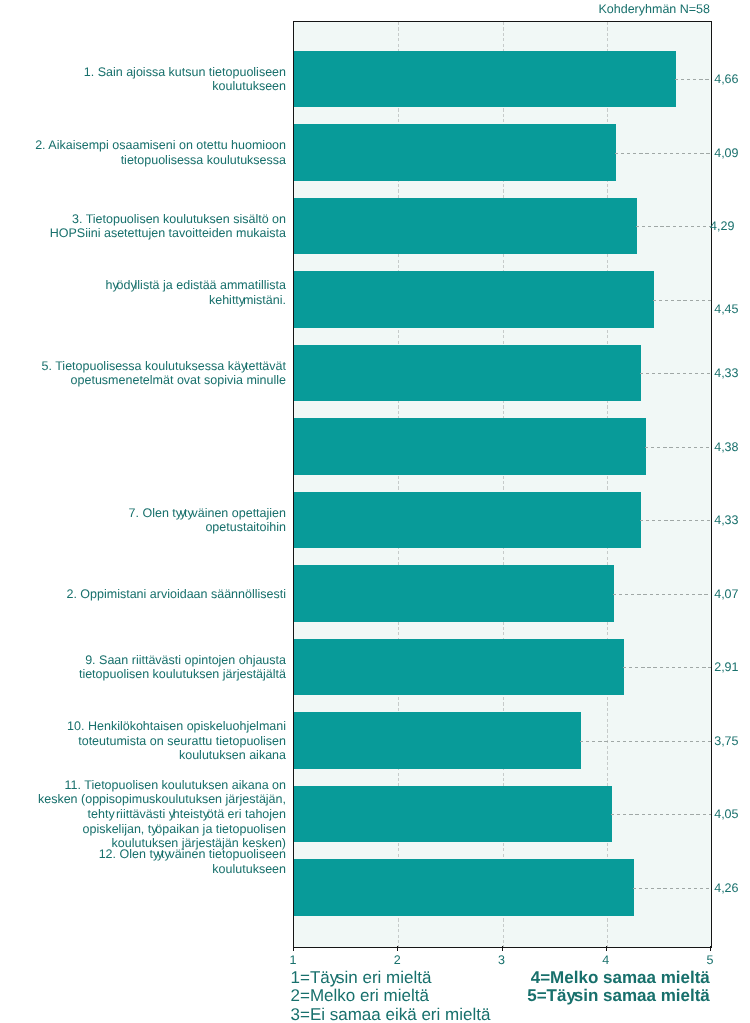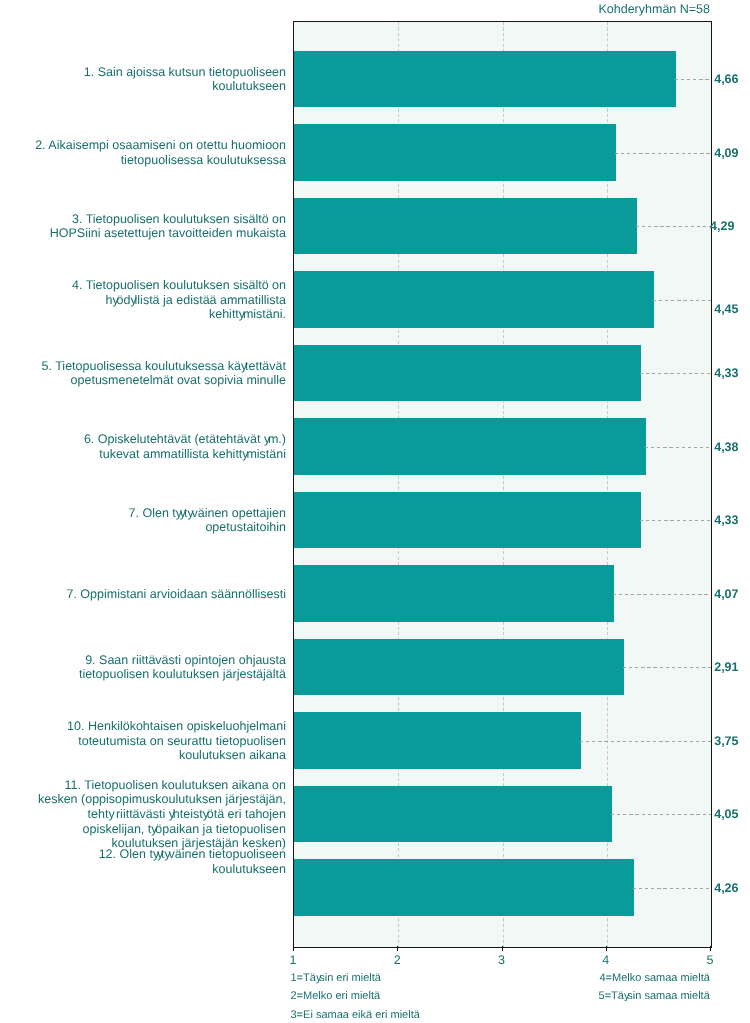--- a/index.html
+++ b/index.html
@@ -20,31 +20,31 @@
   .grid{position:absolute;top:0;bottom:0;width:1px;
         background-image:repeating-linear-gradient(to bottom,
            #c6cbca 0px,#c6cbca 3.2px,rgba(0,0,0,0) 3.2px,rgba(0,0,0,0) 5.4px);}
 
   .bar{position:absolute;left:0;background:#089b99;}
 
   .dash{position:absolute;height:1px;
         background-image:repeating-linear-gradient(to right,
            #a0a8a6 0px,#a0a8a6 3.2px,rgba(0,0,0,0) 3.2px,rgba(0,0,0,0) 6.1px);}
 
-  .vlabel{position:absolute;font-size:12.5px;color:#18706c;white-space:nowrap;font-weight:bold;}
+  .vlabel{position:absolute;font-size:12.5px;color:#18706c;white-space:nowrap;}
 
   .cat{position:absolute;right:464px;text-align:right;font-size:12.5px;
        color:#18706c;line-height:14.6px;}
 
   .tick{position:absolute;width:0;height:5px;border-left:1.4px solid #151515;}
   .tlab{position:absolute;width:40px;font-size:12.5px;color:#18706c;text-align:center;}
 
-  .leg{position:absolute;font-size:11px;color:#18706c;line-height:18.4px;white-space:nowrap;}
+  .leg{position:absolute;font-size:17px;color:#18706c;line-height:18.4px;white-space:nowrap;}
   .leg-l{left:290.5px;top:968.8px;}
-  .leg-r{right:40.2px;top:968.8px;text-align:right;}
+  .leg-r{right:40.2px;top:968.8px;text-align:right;font-weight:bold;}
 
   .ytight{letter-spacing:-2.2px;}
 
   .layer{position:absolute;left:0;top:0;width:750px;height:1023px;
          pointer-events:none;}
   .layer > *{pointer-events:auto;}
 </style>
 </head>
 <body>
 
@@ -106,38 +106,33 @@
     </div>
     <div class="cat" style="top:138.25px">
       <div>2. Aikaisempi osaamiseni on otettu huomioon</div>
       <div>tietopuolisessa koulutuksessa</div>
     </div>
     <div class="cat" style="top:211.75px">
       <div>3. Tietopuolisen koulutuksen sisältö on</div>
       <div>HOPSiini asetettujen tavoitteiden mukaista</div>
     </div>
     <div class="cat" style="top:277.95px">
-      <div>4. Tietopuolisen koulutuksen sisältö on</div>
       <div>h<span class="ytight">y</span>öd<span class="ytight">y</span>llistä ja edistää ammatillista</div>
       <div>kehitt<span class="ytight">y</span>mistäni.</div>
     </div>
     <div class="cat" style="top:358.75px">
       <div>5. Tietopuolisessa koulutuksessa kä<span class="ytight">y</span>tettävät</div>
       <div>opetusmenetelmät ovat sopivia minulle</div>
     </div>
-    <div class="cat" style="top:432.25px">
-      <div>6. Opiskelutehtävät (etätehtävät <span class="ytight">y</span>m.)</div>
-      <div>tukevat ammatillista kehitt<span class="ytight">y</span>mistäni</div>
-    </div>
     <div class="cat" style="top:505.75px">
       <div>7. Olen t<span class="ytight">y</span><span class="ytight">y</span>t<span class="ytight">y</span>väinen opettajien</div>
       <div>opetustaitoihin</div>
     </div>
     <div class="cat" style="top:586.55px">
-      <div>7. Oppimistani arvioidaan säännöllisesti</div>
+      <div>2. Oppimistani arvioidaan säännöllisesti</div>
     </div>
     <div class="cat" style="top:652.75px">
       <div>9. Saan riittävästi opintojen ohjausta</div>
       <div>tietopuolisen koulutuksen järjestäjältä</div>
     </div>
     <div class="cat" style="top:718.95px">
       <div>10. Henkilökohtaisen opiskeluohjelmani</div>
       <div>toteutumista on seurattu tietopuolisen</div>
       <div>koulutuksen aikana</div>
     </div>

